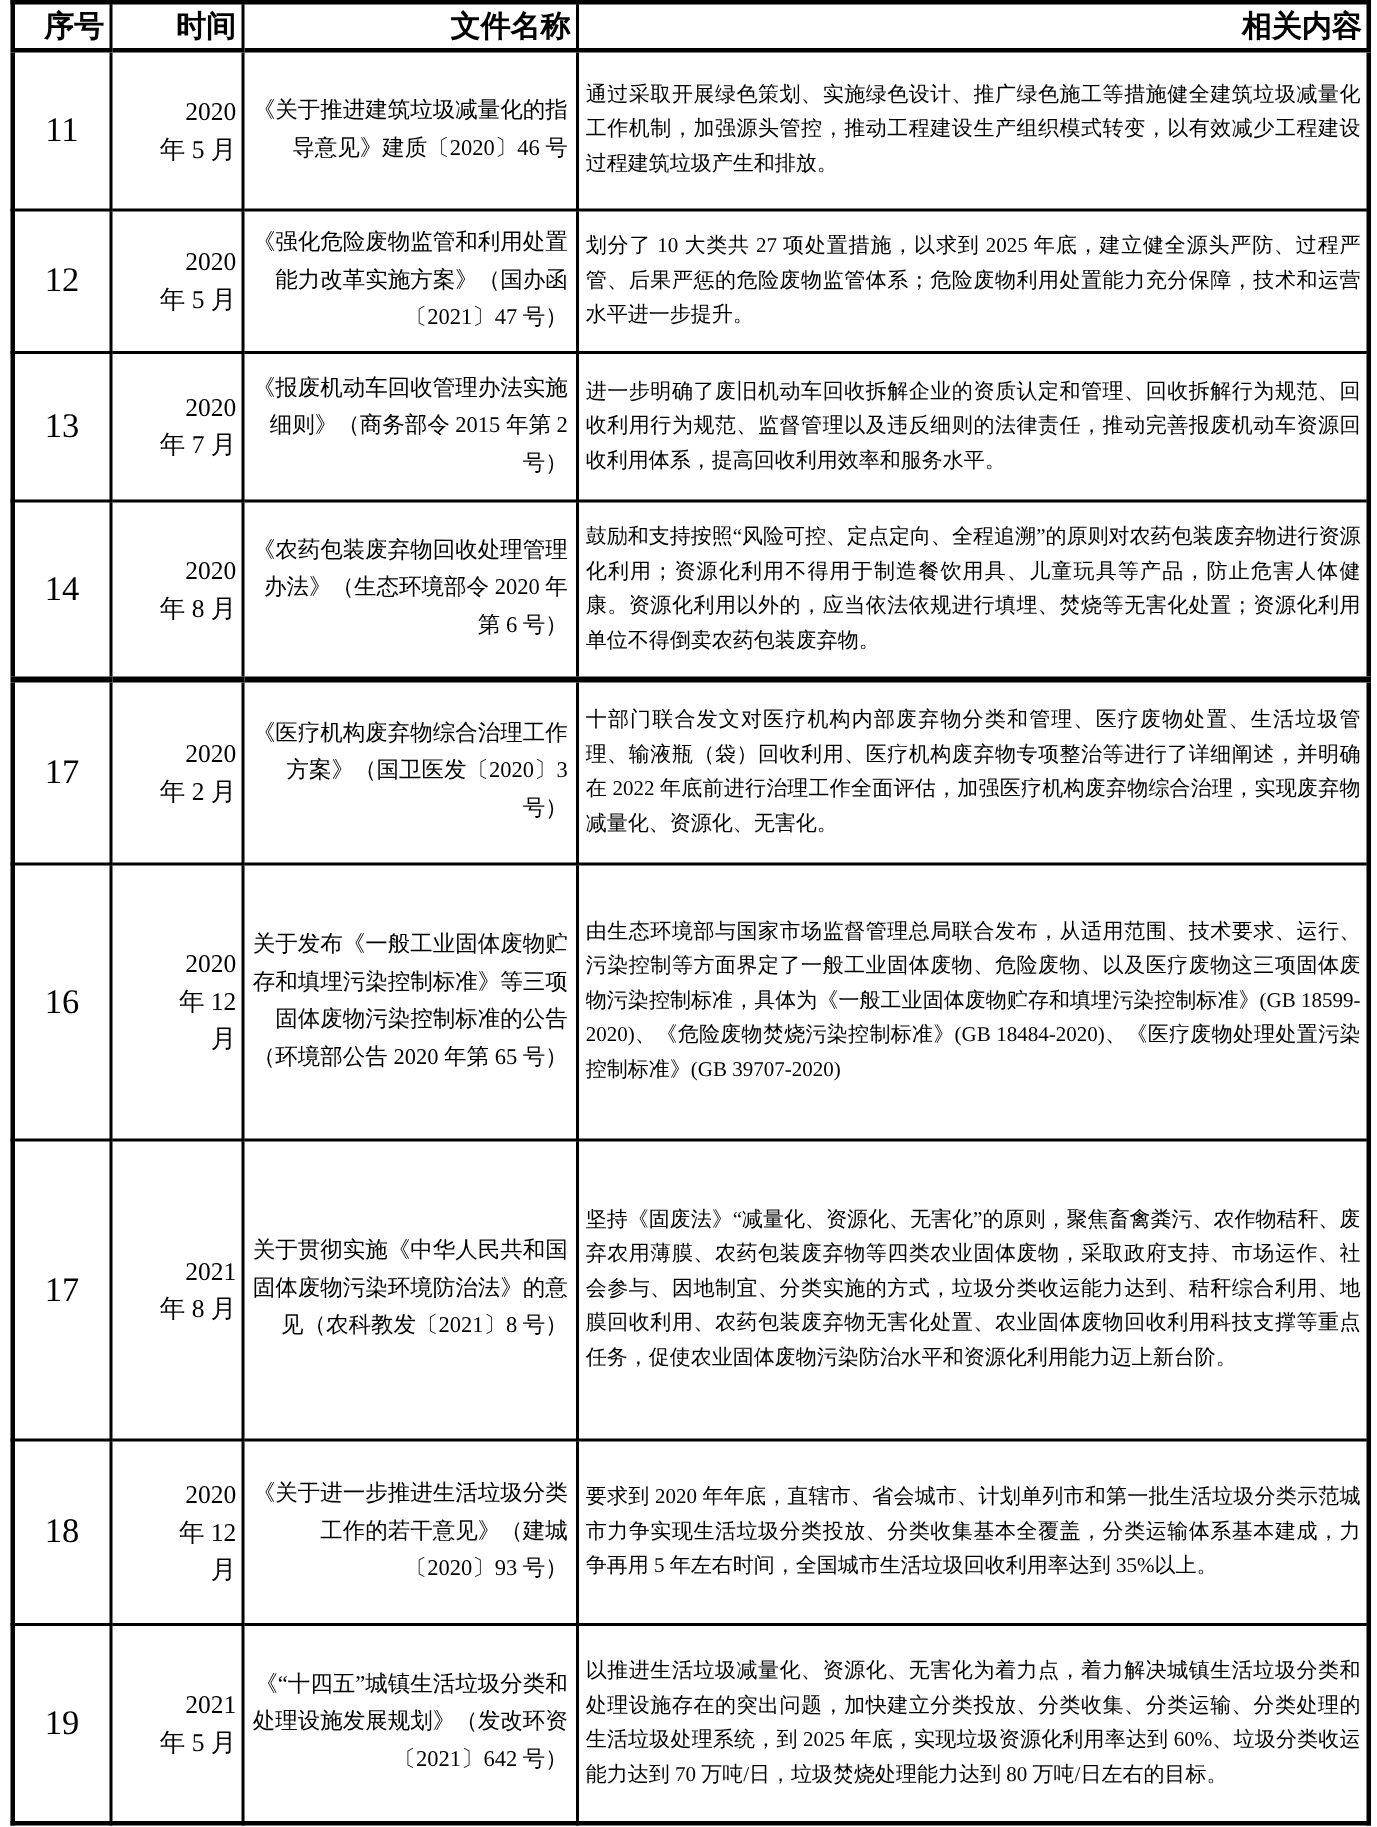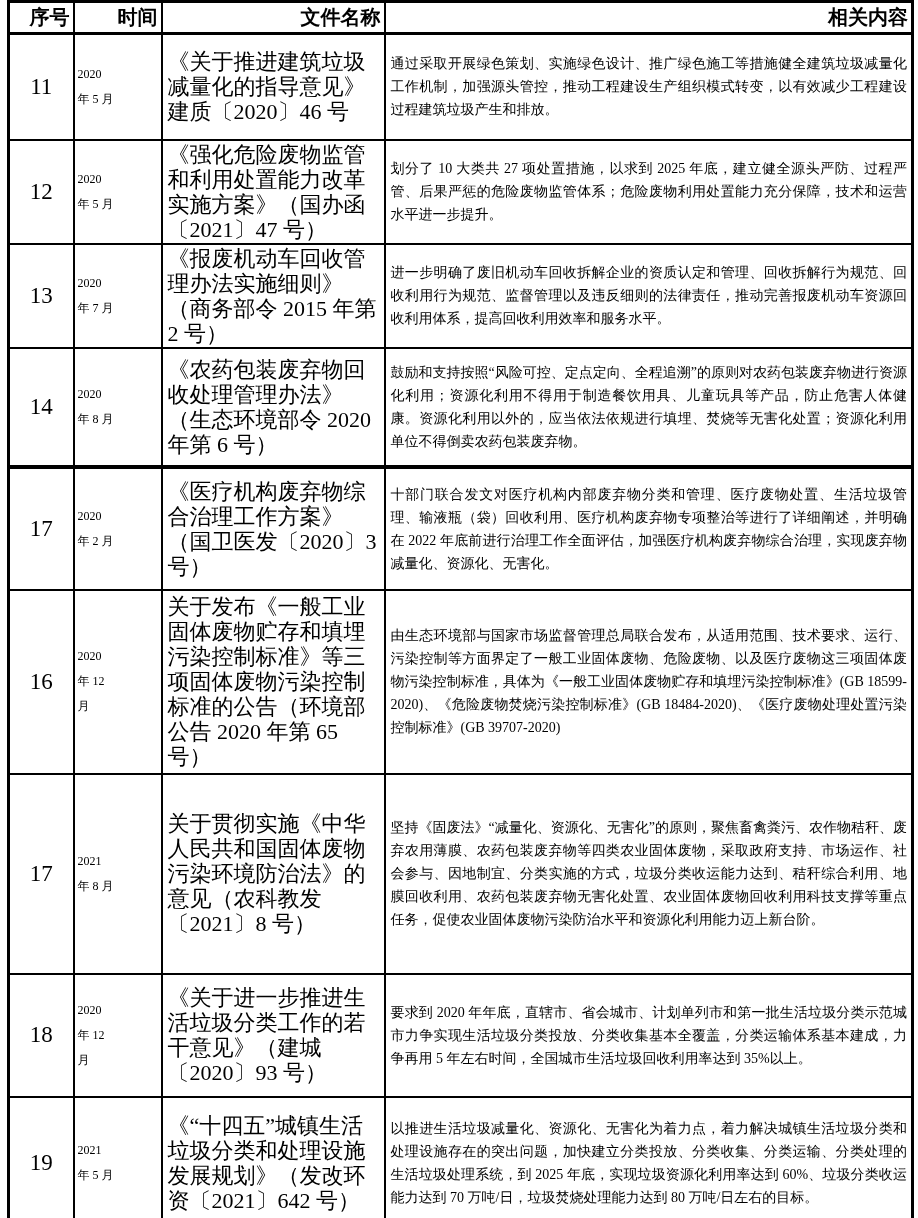--- a/index.html
+++ b/index.html
@@ -44,28 +44,28 @@
   tbody tr:nth-child(8) { height: 123px; }
   tbody tr:nth-child(9) { height: 133px; }
   
   tbody tr:nth-child(4) td { border-bottom-width: 4px; }
 
   td.seq {
     font-size: 23px;
     text-align: center;
   }
   td.time {
-    font-size: 12px;
-    text-align: left;
+    font-size: 17px;
+    text-align: right;
     white-space: pre-line;
     line-height: 25px;
   }
   td.docname {
-    font-size: 22px;
-    text-align: left;
+    font-size: 15px;
+    text-align: right;
     line-height: 25px;
     padding: 1px 5px;
   }
   td.content {
     font-size: 14px;
     text-align: justify;
     text-justify: inter-ideograph;
     line-height: 23px;
     padding: 2px 4px 2px 5px;
   }

